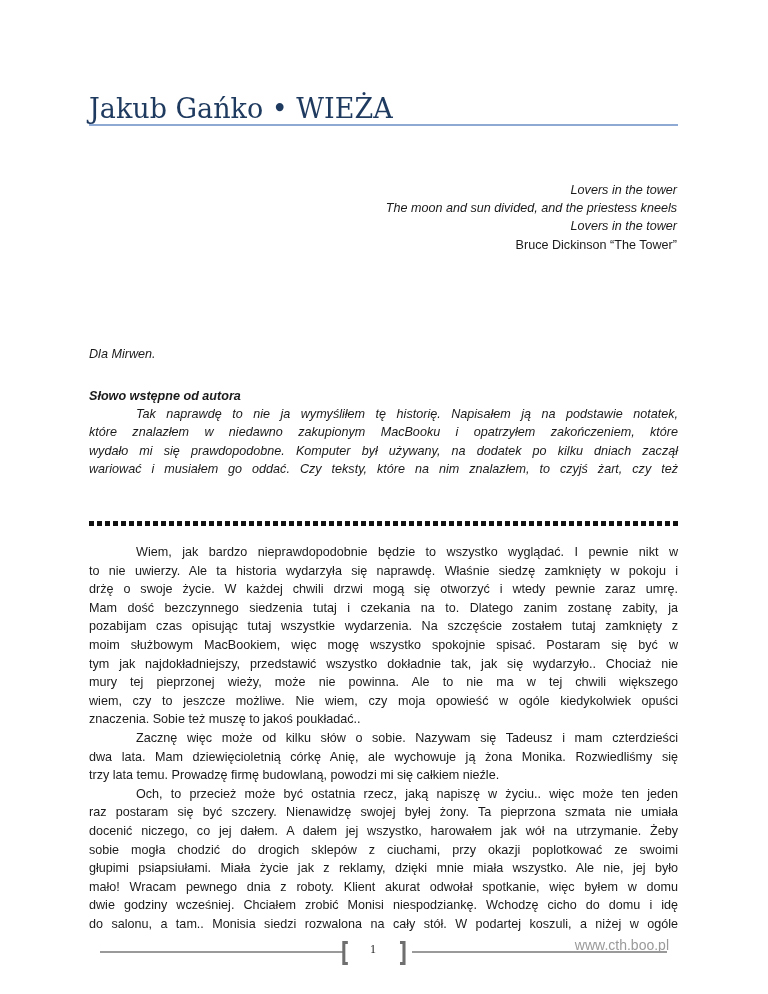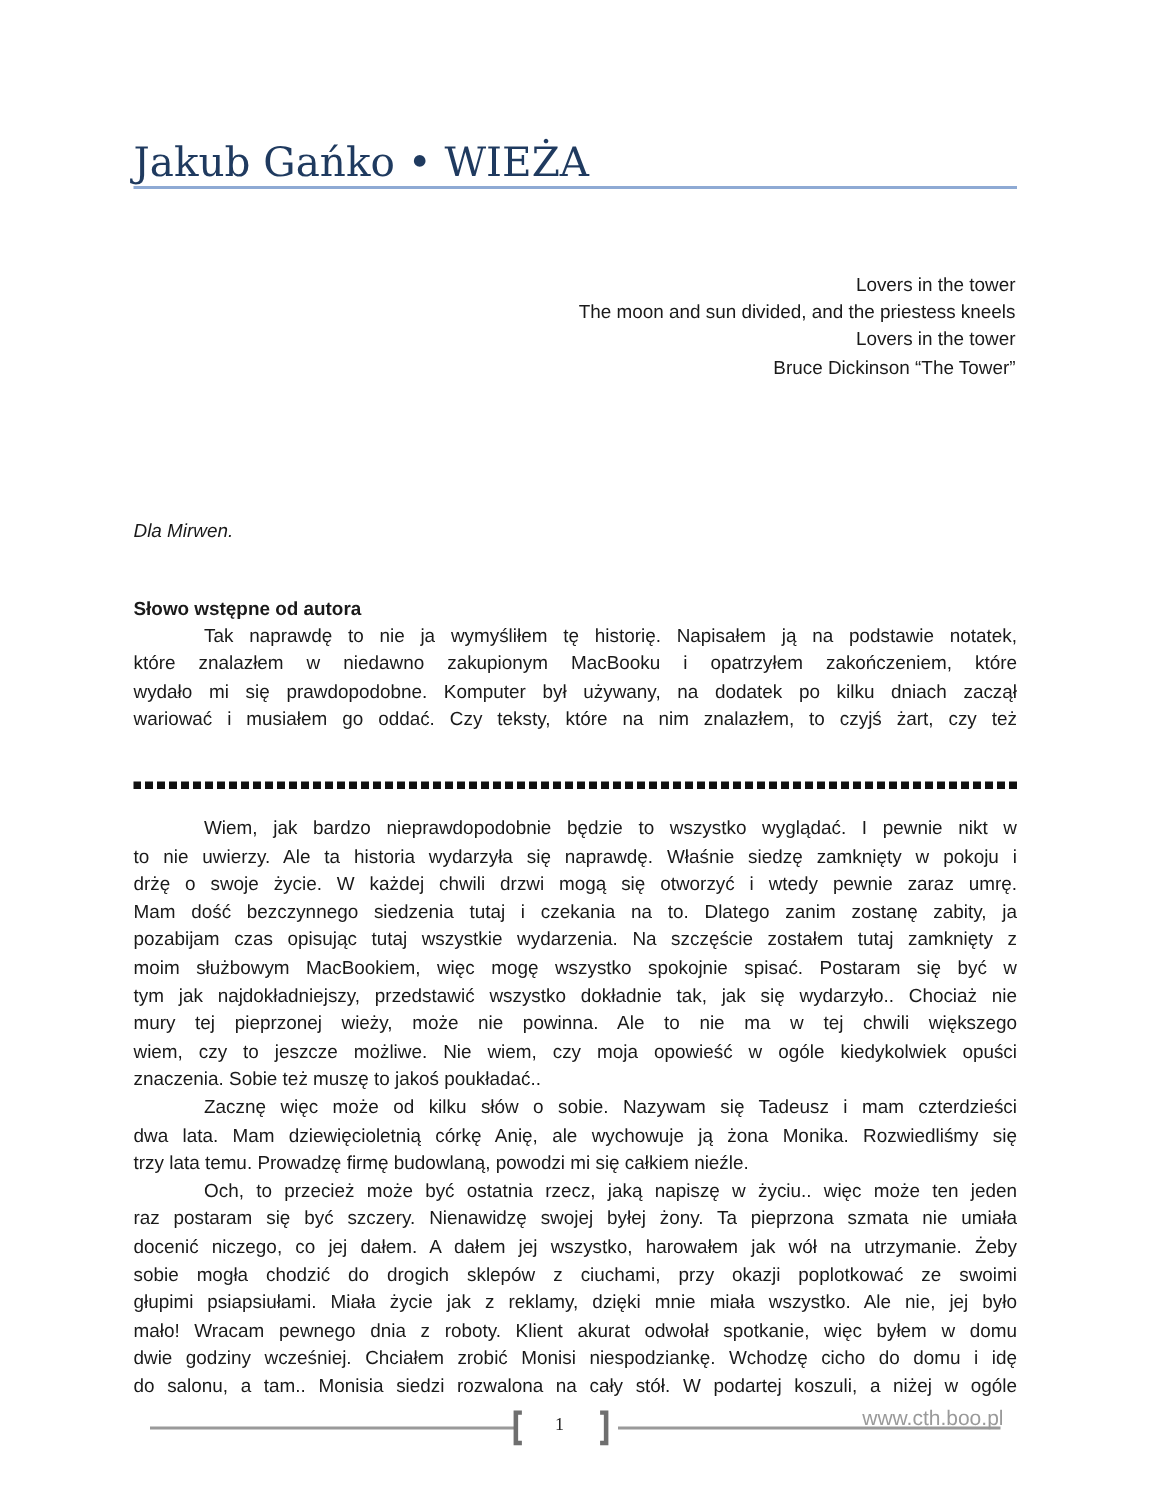--- a/index.html
+++ b/index.html
@@ -44,41 +44,43 @@
       position: absolute;
       right: 91px;
       top: 181px;
       text-align: right;
       font-size: 12.6px;
       line-height: 18.2px;
       white-space: nowrap;
     }
     .epigraph .line {
       display: block;
+      font-style: italic;
       text-align: right;
     }
     .epigraph .attribution {
       display: block;
       font-style: normal;
     }
     .dedication {
       position: absolute;
       left: 89px;
       top: 345px;
       font-size: 12.6px;
       font-style: italic;
       line-height: 18px;
     }
     .preface {
       position: absolute;
       left: 89px;
-      top: 397px;
+      top: 387px;
       width: 589px;
       font-size: 12.6px;
       line-height: 18.2px;
+      font-style: italic;
     }
     .preface-heading {
       font-weight: bold;
       display: block;
     }
     .para {
       text-align: justify;
       text-indent: 47px;
       margin: 0;
     }

